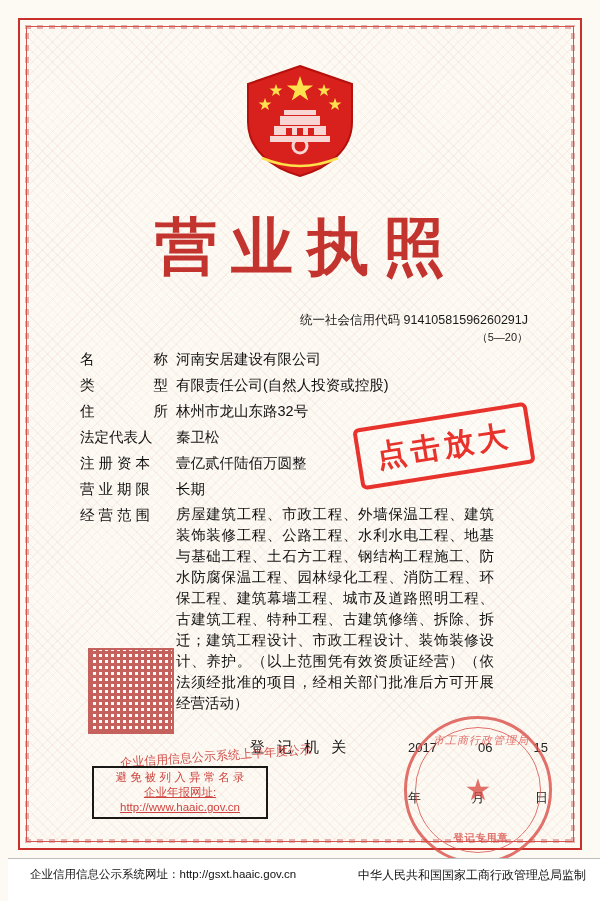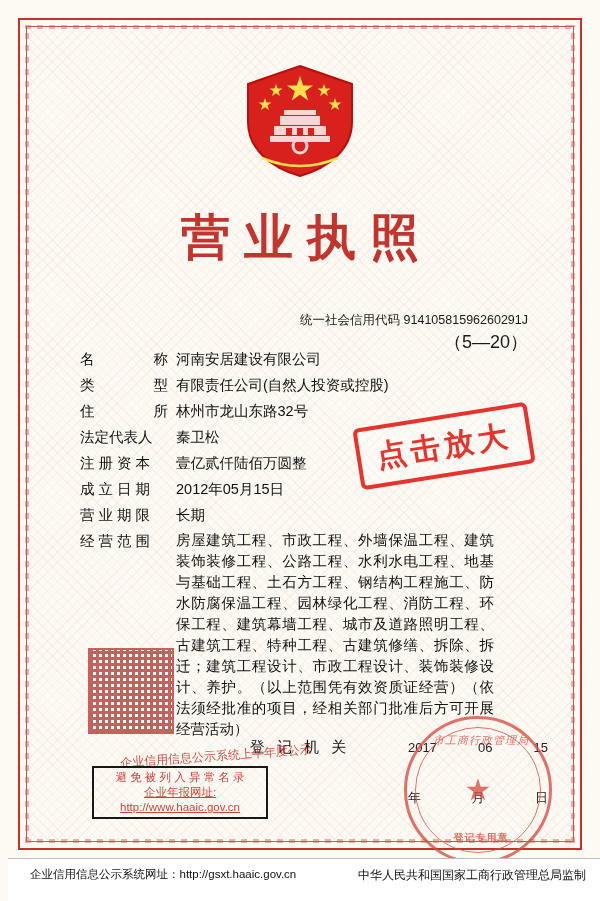--- a/index.html
+++ b/index.html
@@ -70,21 +70,21 @@
     width: 120px; height: 118px;
   }
 
   
   .title {
     position: absolute;
     left: 0; top: 205px;
     width: 600px;
     text-align: center;
     font-family: "DejaVu Sans", sans-serif;
-    font-size: 49px;
+    font-size: 62px;
     font-weight: bold;
     letter-spacing: 14px;
     color: #c3342f;
     text-indent: 14px;
   }
   .subtitle {
     position: absolute;
     left: 0; top: 288px;
     width: 600px;
     text-align: center;
@@ -96,21 +96,21 @@
   .credit-code {
     position: absolute;
     right: 72px; top: 312px;
     font-size: 12.5px;
     color: #1a1a1a;
     white-space: nowrap;
   }
   .sheet-no {
     position: absolute;
     right: 72px; top: 330px;
-    font-size: 18px;
+    font-size: 11px;
     color: #1a1a1a;
   }
 
   
   .fields {
     position: absolute;
     left: 0; top: 348px;
     width: 600px;
   }
   .row {
@@ -357,24 +357,20 @@
     <div class="row">
       <div class="lbl">法定代表人</div>
       <div class="val">秦卫松</div>
     </div>
 
     <div class="row">
       <div class="lbl">注 册 资 本</div>
       <div class="val">壹亿贰仟陆佰万圆整</div>
     </div>
 
-    <div class="row">
-      <div class="lbl">成 立 日 期</div>
-      <div class="val">2012年05月15日</div>
-    </div>
 
     <div class="row">
       <div class="lbl">营 业 期 限</div>
       <div class="val">长期</div>
     </div>
 
     <div class="row scope">
       <div class="lbl">经 营 范 围</div>
       <div class="val">房屋建筑工程、市政工程、外墙保温工程、建筑装饰装修工程、公路工程、水利水电工程、地基与基础工程、土石方工程、钢结构工程施工、防水防腐保温工程、园林绿化工程、消防工程、环保工程、建筑幕墙工程、城市及道路照明工程、古建筑工程、特种工程、古建筑修缮、拆除、拆迁；建筑工程设计、市政工程设计、装饰装修设计、养护。（以上范围凭有效资质证经营）（依法须经批准的项目，经相关部门批准后方可开展经营活动）</div>
     </div>

